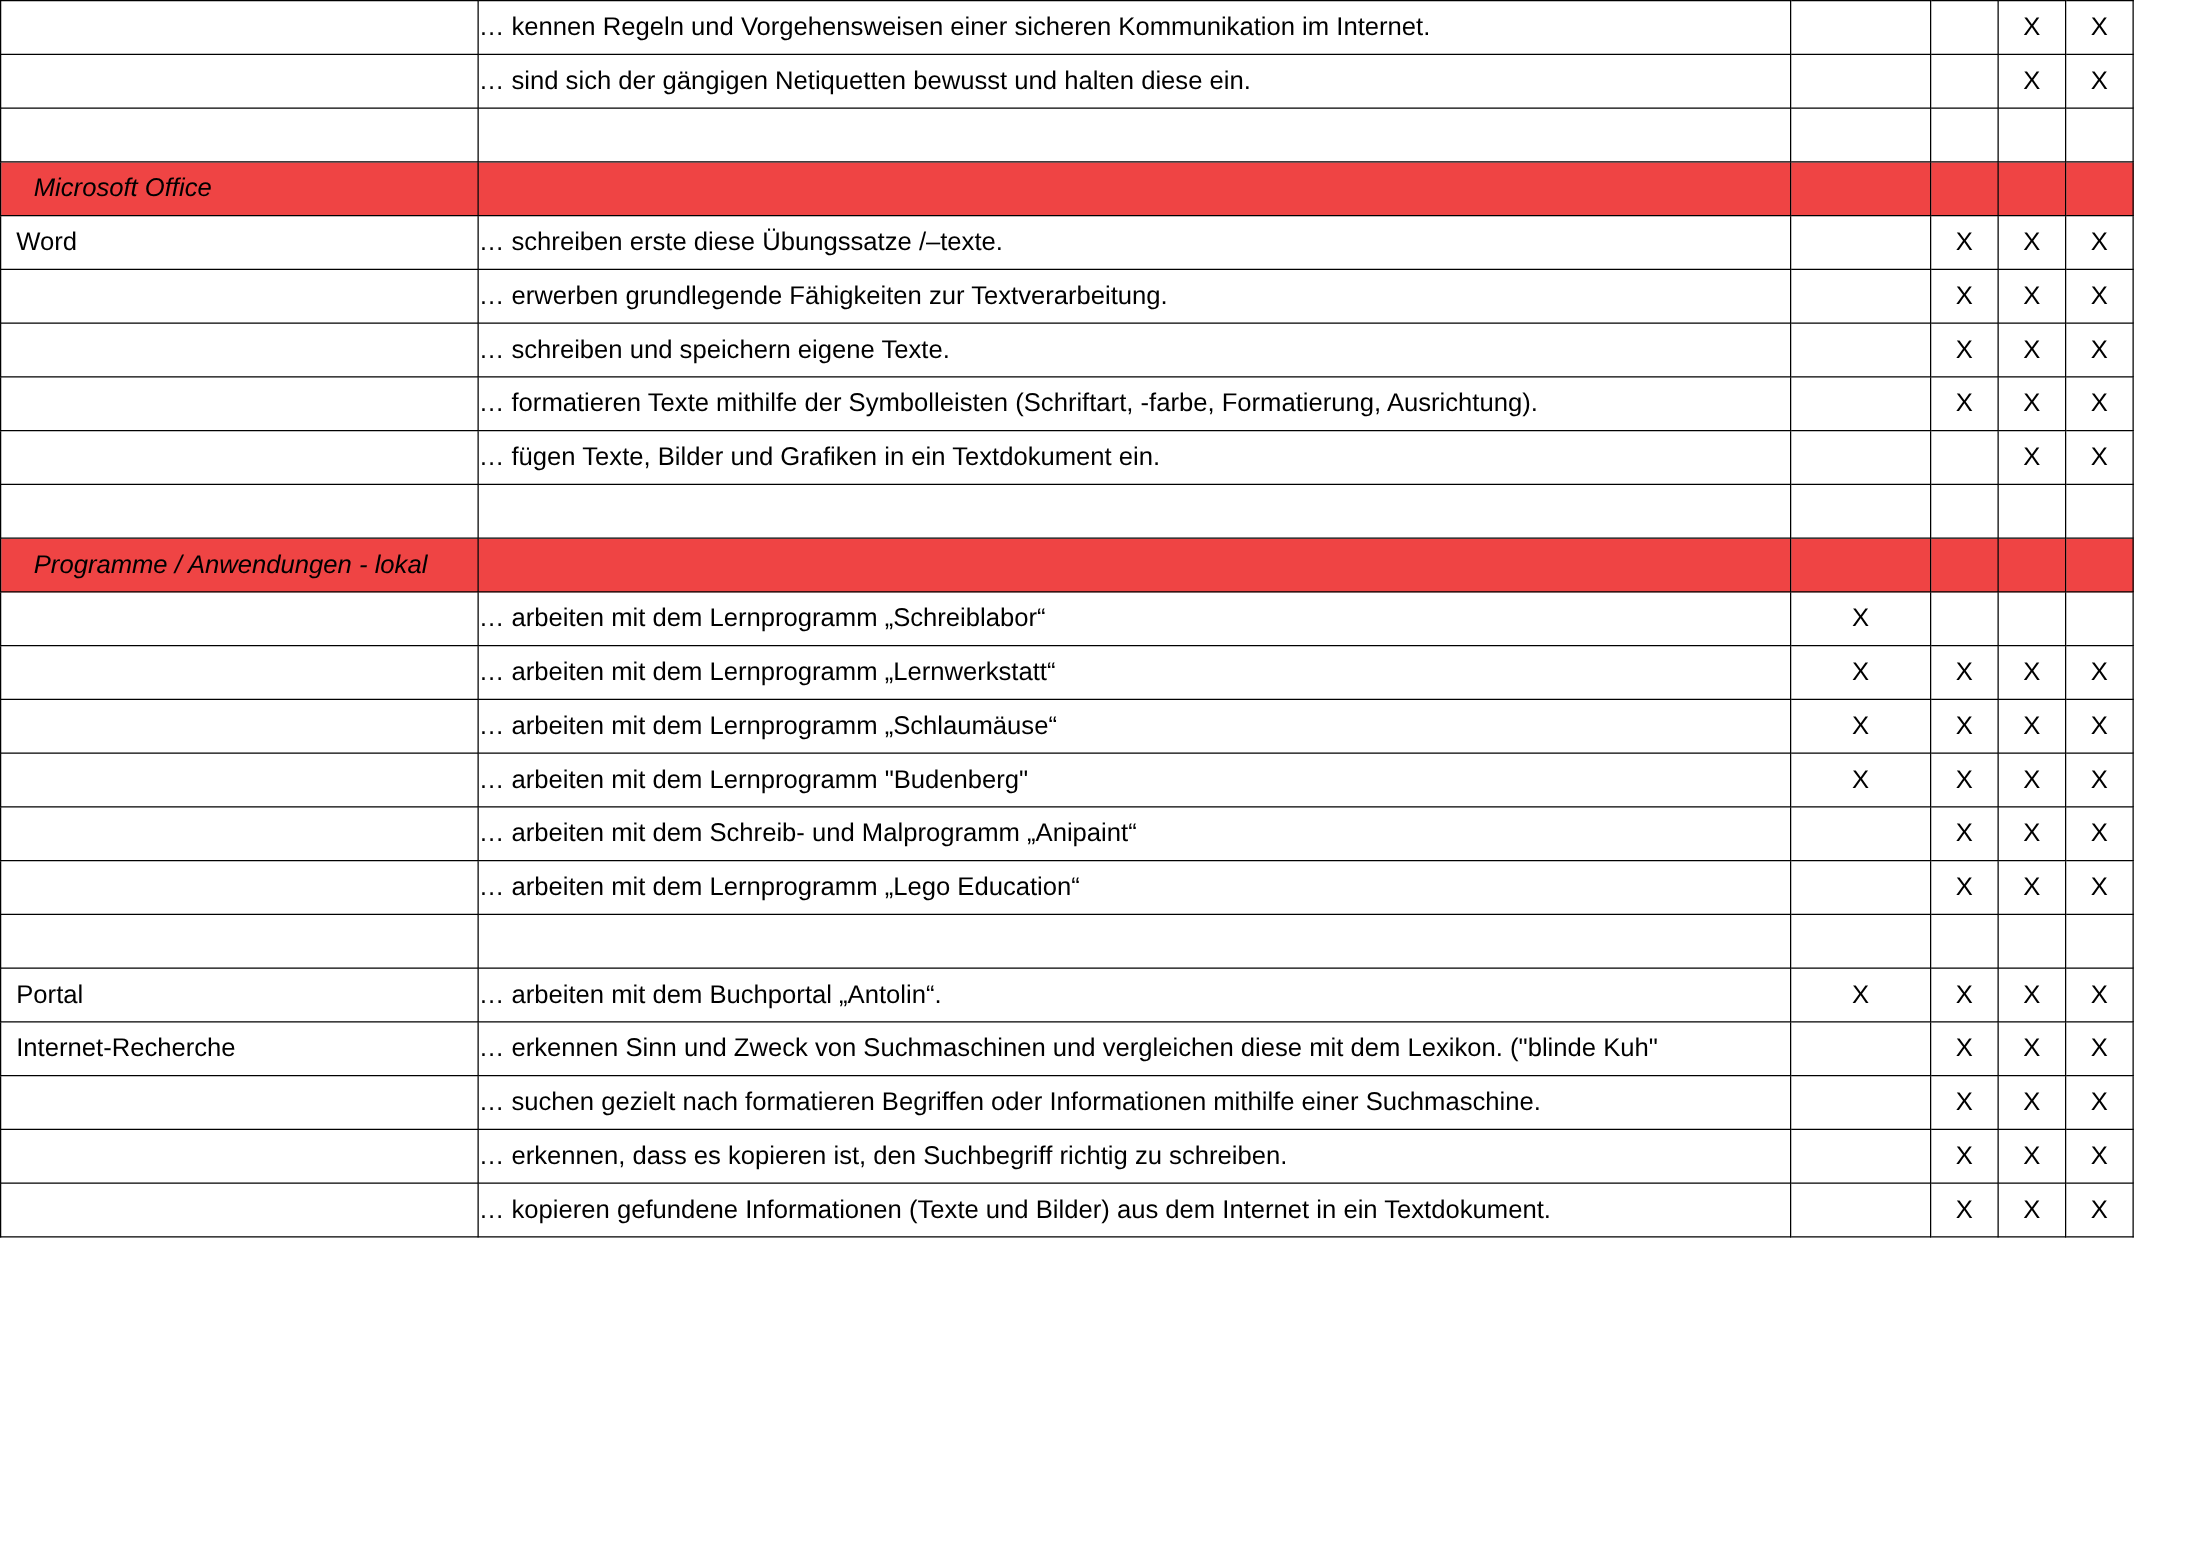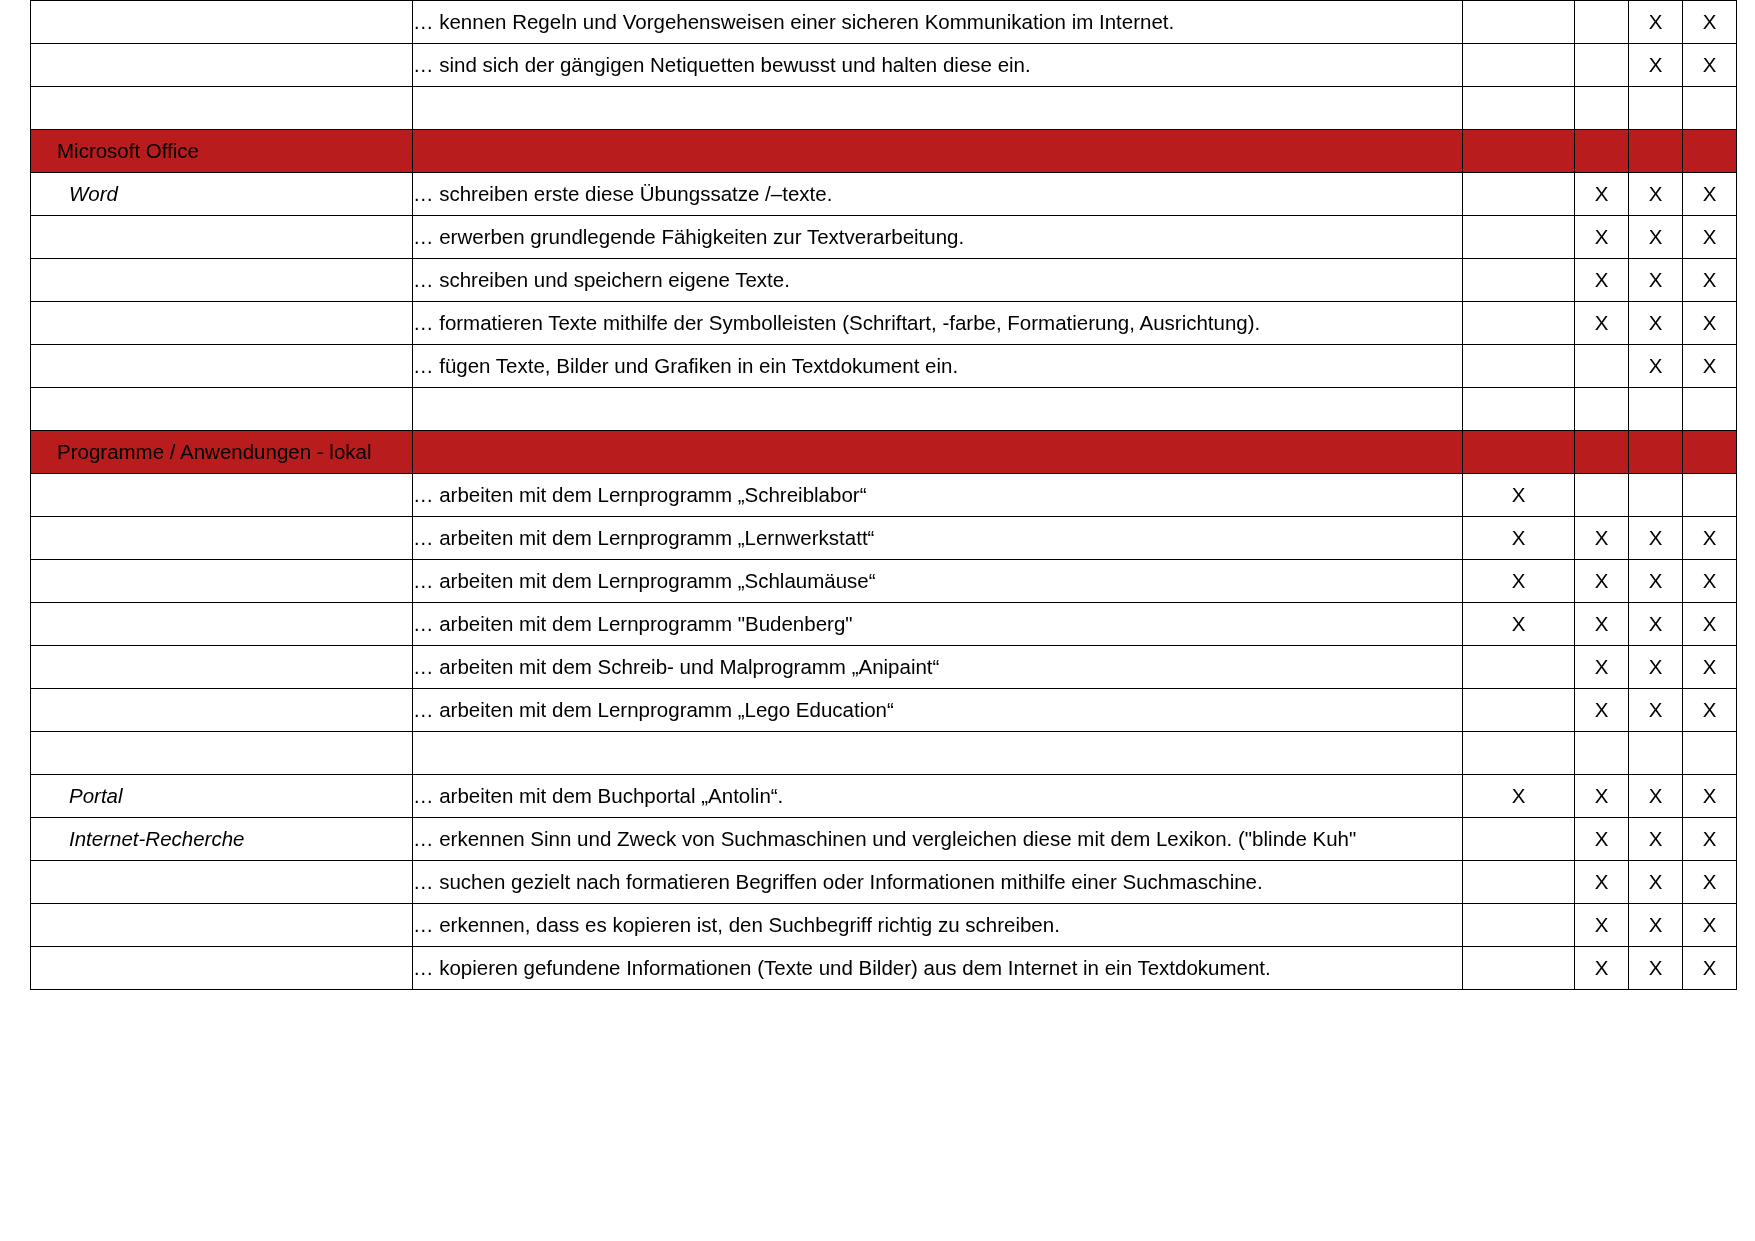--- a/index.html
+++ b/index.html
@@ -17,21 +17,20 @@
   .page {
     position: relative;
     width: 1755px;
     height: 1241px;
     box-sizing: border-box;
     padding: 0;
   }
   table.matrix {
     border-collapse: collapse;
     table-layout: fixed;
-    margin-left: 30px;
     margin-top: 0px;
     width: 1706px;
   }
   table.matrix td {
     border: 1px solid #000000;
     height: 42px;
     padding: 0 0 0 0;
     vertical-align: middle;
     font-size: 20.5px;
     line-height: 1.25;
@@ -43,33 +42,33 @@
   col.c-s1    { width: 112px; }
   col.c-s2    { width: 54px; }
   col.c-s3    { width: 54px; }
   col.c-s4    { width: 54px; }
 
   td.cat {
     padding-left: 26px;
     font-size: 20.5px;
   }
   td.cat.indent {
-    padding-left: 38px;
-    font-style: italic;
+    padding-left: 12px;
   }
   td.desc {
     padding-left: 24px;
     font-size: 20.5px;
   }
   td.mark {
     text-align: center;
     font-size: 20.5px;
   }
   tr.group td {
-    background: #b91c1c;
+    background: #ef4444;
+    font-style: italic;
   }
   tr.group td.cat {
     padding-left: 26px;
   }
   tr.spacer td {
     height: 42px;
   }
   tr.spacer td.cat {
     border-left: 1px solid #000000;
     border-right: 1px solid #000000;

